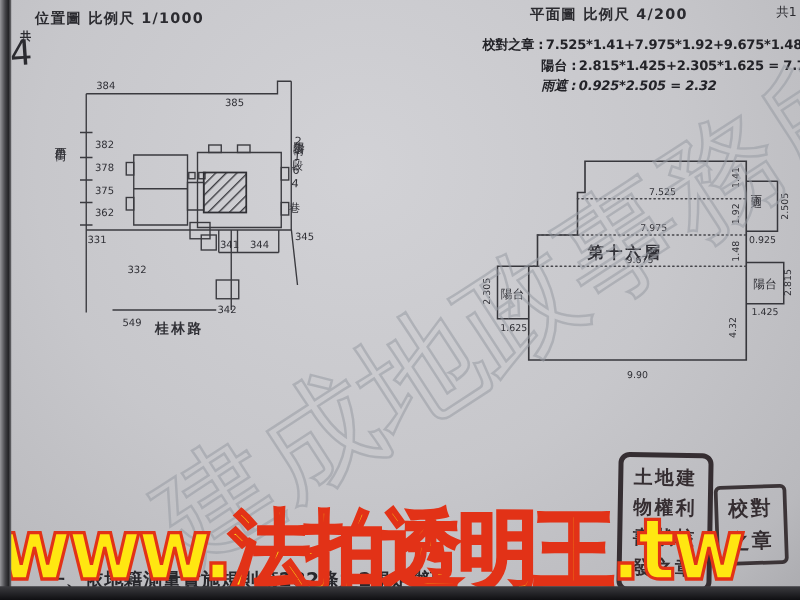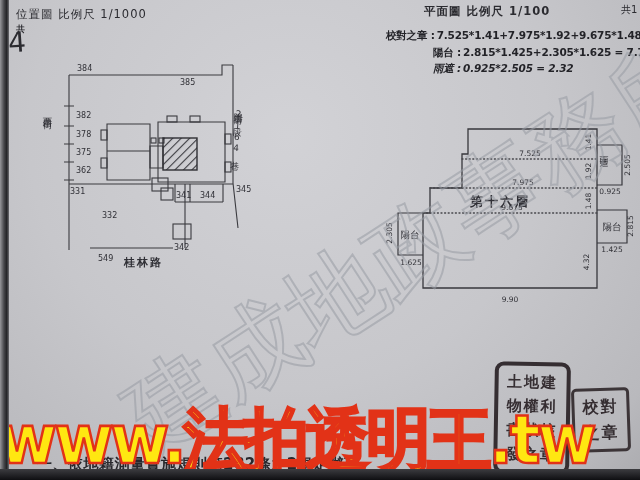--- a/index.html
+++ b/index.html
@@ -9,21 +9,21 @@
     background:radial-gradient(ellipse at 45% 28%, #d2d2d6 0%, #c7c7cb 52%, #b9b9bd 88%, #ababaf 100%);
     color:#2e2e33;
   }
   
   .edge-left{position:absolute;left:0;top:0;width:9px;height:480px;z-index:40;
     background:linear-gradient(to right,#97979b,#46464a 45%,#232326 75%,#6e6e72);}
   .edge-bottom{position:absolute;left:0;top:469px;width:640px;height:11px;z-index:40;
     background:linear-gradient(to bottom,#3c3c40,#0f0f12);}
   
   .hdr{position:absolute;white-space:nowrap;color:#2b2b30;}
-  .loc-title{left:16px;top:7px;font-size:11.5px;font-weight:normal;letter-spacing:1px;}
+  .loc-title{left:28px;top:7px;font-size:11.5px;font-weight:bold;letter-spacing:1px;}
   .sheet-char{left:16px;top:23px;font-size:9px;font-weight:bold;}
   .sheet-num{left:8px;top:26px;font-size:28px;font-weight:500;transform:rotate(-4deg);}
   .plan-title{left:424px;top:4px;font-size:11.5px;font-weight:bold;letter-spacing:1px;}
   .plan-sheet{left:621px;top:3px;font-size:10px;font-weight:normal;}
   .calc{position:absolute;left:0;top:0;z-index:6;}
   .calc-line{position:absolute;white-space:nowrap;font-size:10.5px;font-weight:600;
     letter-spacing:-0.2px;color:#232328;}
   .calc-line .lbl{margin-right:2px;}
   .l1{left:386px;top:29px;}
   .l2{left:433px;top:46px;}
@@ -61,21 +61,21 @@
 </head>
 <body>
 
 <div class="stage">
 
   <div class="wm-diag">建成地政事務所</div>
 
   <div class="hdr loc-title">位置圖 比例尺 1/1000</div>
   <div class="hdr sheet-char">共</div>
   <div class="hdr sheet-num">4</div>
-  <div class="hdr plan-title">平面圖 比例尺 1/100</div>
+  <div class="hdr plan-title">平面圖 比例尺 4/200</div>
   <div class="hdr plan-sheet">共1</div>
 
   <div class="calc">
     <div class="calc-line l1">
       <span class="lbl">校對之章 :</span><span>7.525*1.41+7.975*1.92+9.675*1.48+9.90*4.32 = 8</span>
     </div>
     <div class="calc-line l2">
       <span class="lbl">陽台 :</span><span>2.815*1.425+2.305*1.625 = 7.76</span>
     </div>
     <div class="calc-line l3">

